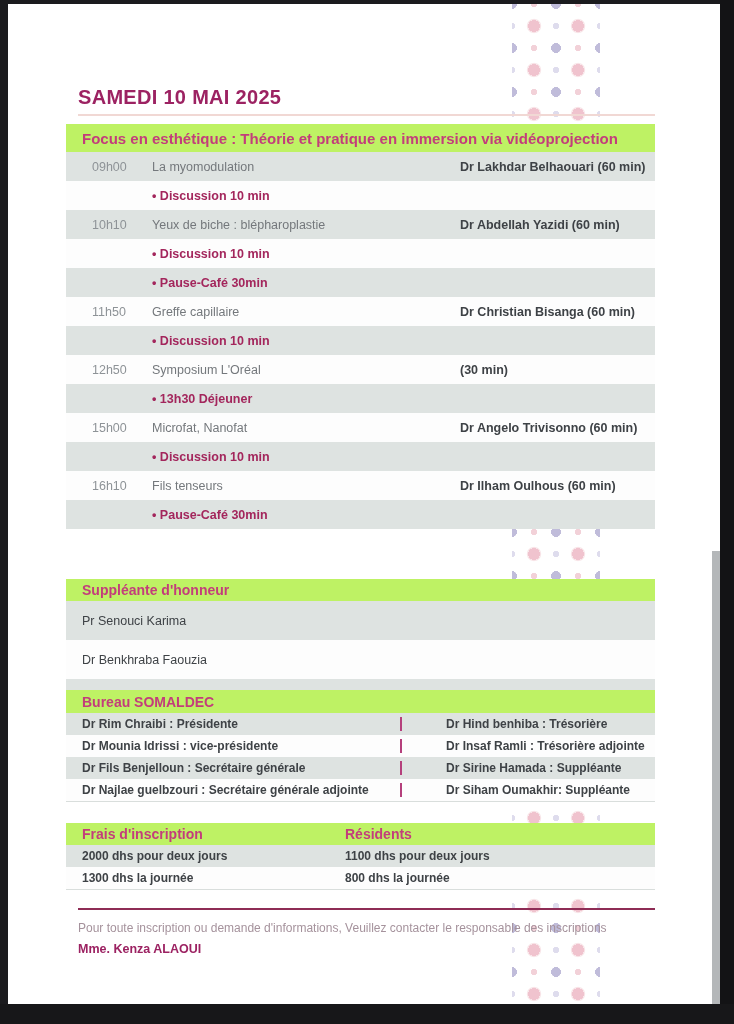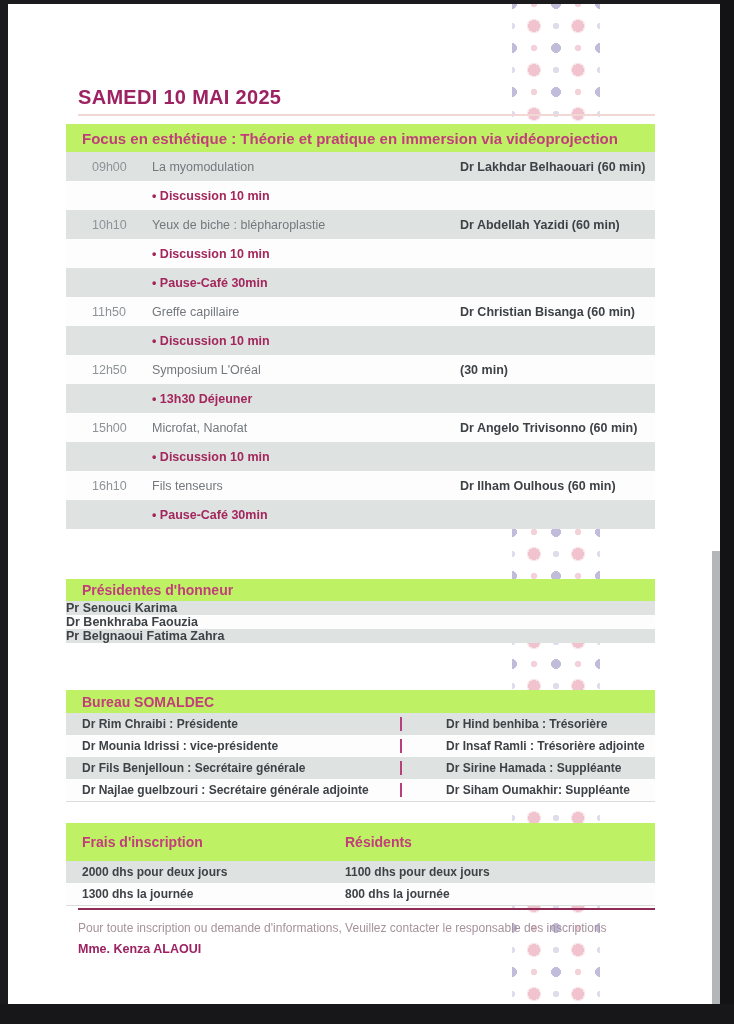--- a/index.html
+++ b/index.html
@@ -55,36 +55,36 @@
   .schedule .sec-header { height:28px; font-size:15px; }
   .schedule .row { height:29px; font-size:12.5px; padding-left:26px; }
   .cell-time { width:60px; color:#8e9397; }
   .cell-title { width:308px; color:#74787c; }
   .cell-speaker { color:#3e4246; font-weight:700; }
   .row.note-row { padding-left:86px; }
   .cell-note { color:#a3265c; font-weight:700; }
   
   .honor { top:575px; }
   .honor .sec-header { height:22px; font-size:14px; }
-  .honor .row { height:14px; font-size:12.5px; font-weight:700;
-                color:#3e4246; }
+  .honor .row { height:39px; font-size:12.5px; font-weight:400;
+                color:#3e4246; padding-left:16px; }
   
   .bureau { top:686px; }
   .bureau .sec-header { height:23px; font-size:14px; }
   .bureau .row { height:22px; font-size:12px; font-weight:700; color:#3e4246;
                  position:relative; padding-left:16px;
                  border-bottom:0; }
   .bureau-rows { border-bottom:1px solid #d9dedc; }
   .bureau .col-left { width:316px; }
   .bureau .divider { position:absolute; left:334px; top:4px; width:2px; height:14px;
                      background:#b5407c; }
   .bureau .col-right { position:absolute; left:372px;padding-left:8px; }
   
   .fees { top:819px; }
-  .fees .sec-header { height:38px; font-size:14px; position:relative; }
+  .fees .sec-header { height:22px; font-size:14px; position:relative; }
   .fees .hdr-right { position:absolute; left:279px; }
   .fees .row { height:22px; font-size:12px; font-weight:700; color:#3e4246;
                position:relative; padding-left:16px; }
   .fees-rows { border-bottom:1px solid #d9dedc; }
   .fees .col-right { position:absolute; left:279px; }
   
   .footer-divider { left:70px; top:904px; width:577px; height:2px; background:#8e2c55; }
   .contact-note { left:70px; top:917px; font-size:12px; color:#a5929c; }
   .contact-name { left:70px; top:938px; font-size:12.5px; font-weight:700; color:#9c2262; }
   .contact-line { left:70px; top:957px; font-size:12px; display:flex; align-items:center; }
@@ -152,21 +152,21 @@
         <span class="cell-title">Fils tenseurs</span>
         <span class="cell-speaker">Dr Ilham Oulhous (60 min)</span>
       </div>
       <div class="row note-row">
         <span class="cell-note">• Pause-Café 30min</span>
       </div>
     </div>
   </div>
 
   <div class="layer section honor">
-    <div class="sec-header">Présidentes d'honneur</div>
+    <div class="sec-header">Suppléante d'honneur</div>
     <div>
       <div class="row">Pr Senouci Karima</div>
       <div class="row">Dr Benkhraba Faouzia</div>
       <div class="row">Pr Belgnaoui Fatima Zahra</div>
     </div>
   </div>
 
   <div class="layer section bureau">
     <div class="sec-header">Bureau SOMALDEC</div>
     <div class="bureau-rows">

